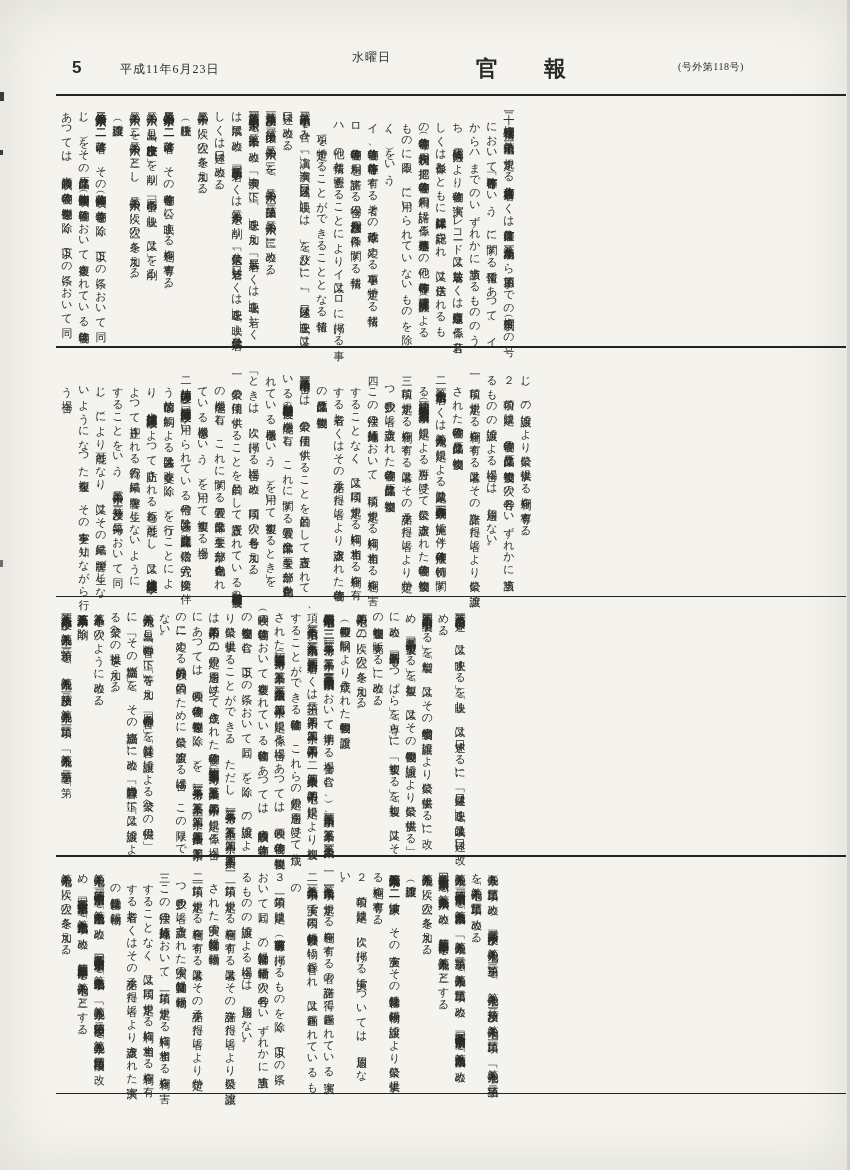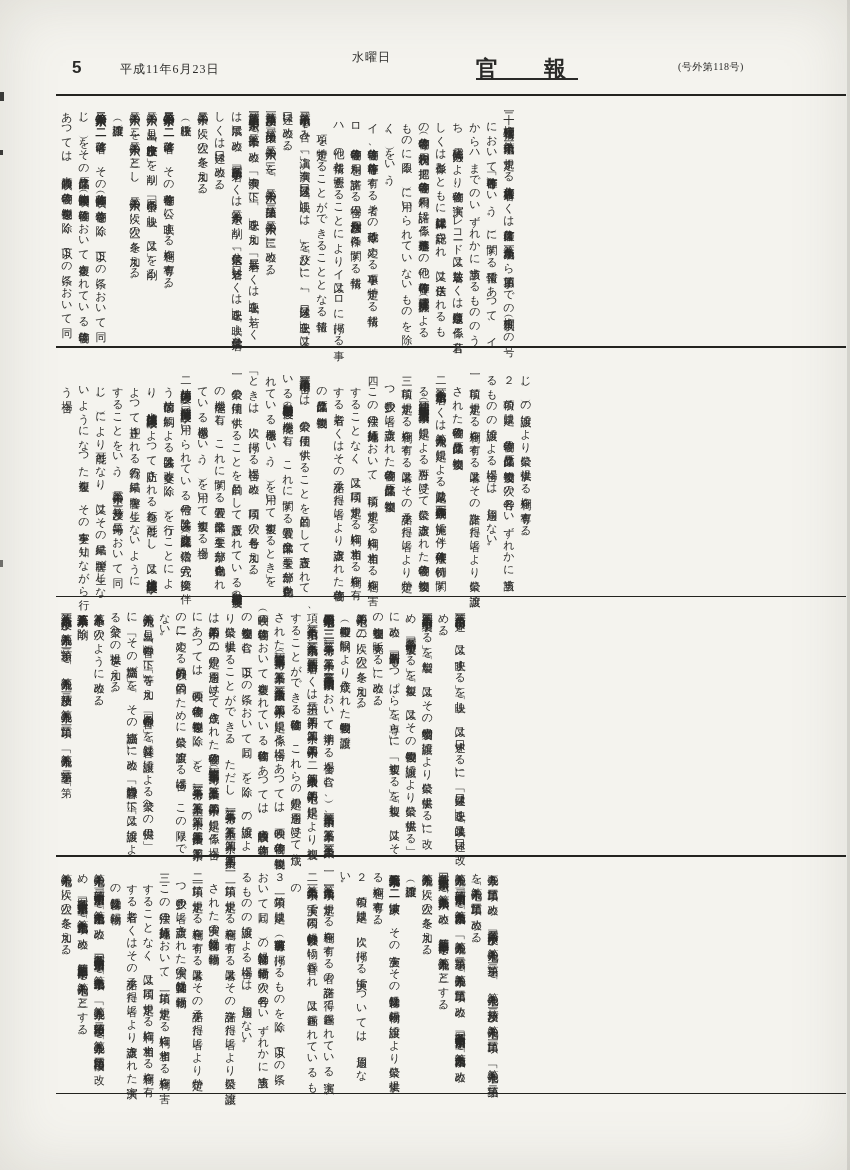--- a/index.html
+++ b/index.html
@@ -16,21 +16,21 @@
   .artifact{position:absolute;background:#3a3a38;}
   .a1{left:0;top:92px;width:4px;height:9px;}
   .a2{left:0;top:150px;width:3px;height:5px;}
   .a3{left:0;top:560px;width:3px;height:7px;opacity:.7;}
 
   
   .header{position:relative;height:94px;}
   .page-num{position:absolute;left:72px;top:58px;font-family:"Liberation Sans","DejaVu Sans",sans-serif;font-size:17px;font-weight:bold;}
   .date{position:absolute;left:120px;top:61px;font-size:12px;letter-spacing:1px;}
   .weekday{position:absolute;left:352px;top:49px;font-size:12px;letter-spacing:1px;}
-  .title{position:absolute;left:476px;top:54px;font-size:22px;font-weight:bold;letter-spacing:12px;text-decoration:underline;}
+  .title{position:absolute;left:476px;top:54px;font-size:22px;font-weight:bold;letter-spacing:12px;}
   .issue{position:absolute;left:678px;top:60px;font-size:10px;letter-spacing:0.5px;}
   .rule{margin:0 4px 0 56px;height:2px;background:#23231f;}
   .rule.thin{height:1.6px;}
 
   
   .band{
     margin:0 4px 0 56px;
     writing-mode:vertical-rl;
     overflow:visible;
     font-size:11px;

